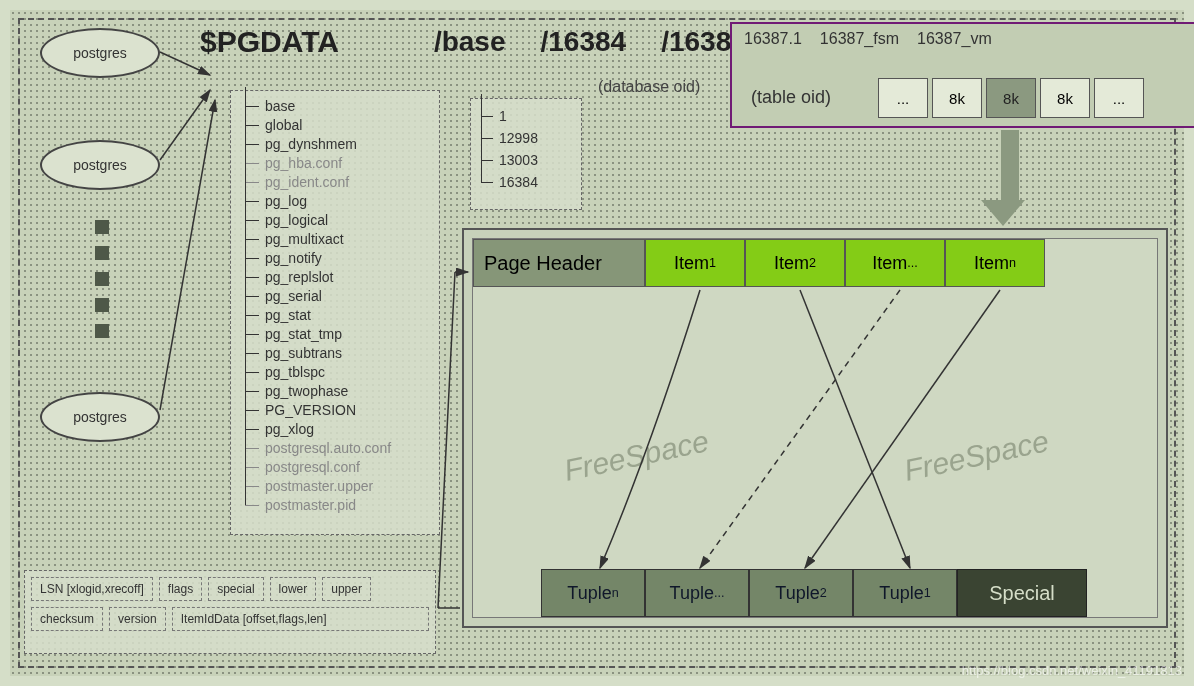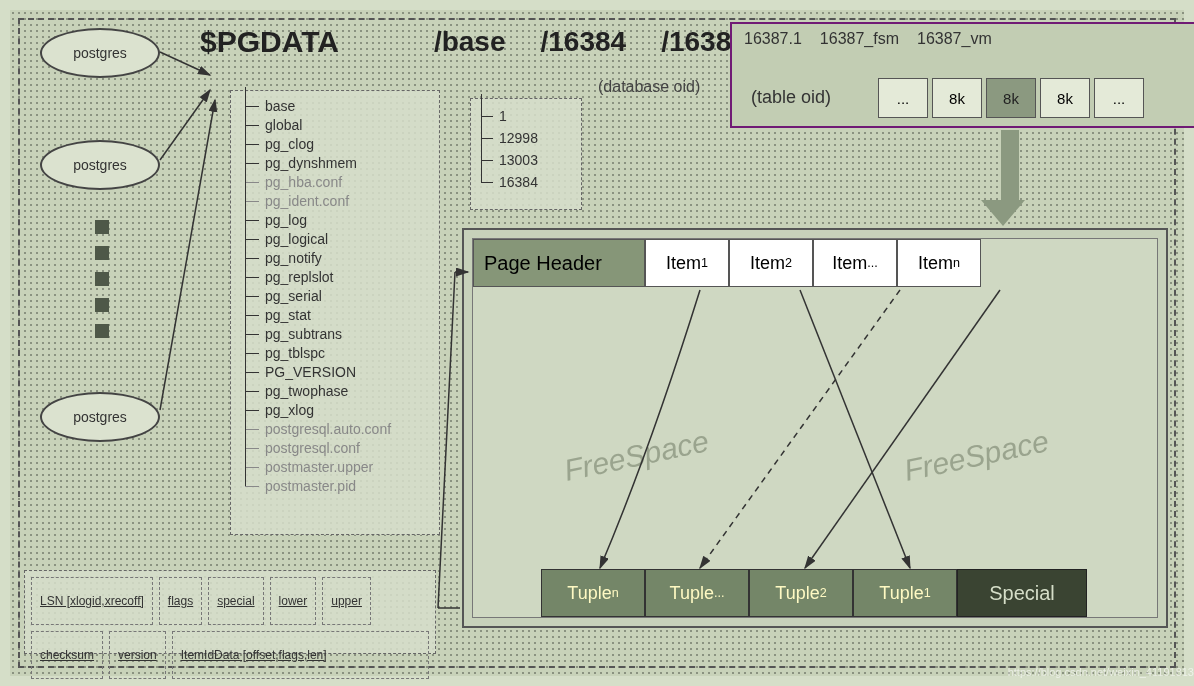--- a/index.html
+++ b/index.html
@@ -189,35 +189,35 @@
   }
   .page-header-cell {
     width: 172px;
     background: #869678;
     border: 1px solid #555;
     display: flex; align-items: center;
     padding-left: 10px;
     font-size: 20px;
   }
   .item-cell {
-    width: 84px;
-    background: #ffffff;
+    width: 100px;
+    background: #84cc16;
     border: 1px solid #555;
     display: flex; align-items: center; justify-content: center;
     font-size: 18px;
   }
   .tuples-row {
     position: absolute; bottom: 0; left: 68px;
     display: flex; height: 48px;
   }
   .tuple-cell {
     width: 104px;
     background: #748668;
     border: 1px solid #333;
-    color: #fef9c3;
+    color: #0f172a;
     display: flex; align-items: center; justify-content: center;
     font-size: 18px;
   }
   .special-cell {
     width: 130px;
     background: #3a4432;
     color: #d5dec8;
     border: 1px solid #222;
     display: flex; align-items: center; justify-content: center;
     font-size: 20px;
@@ -237,30 +237,29 @@
     position: absolute;
     left: 24px; top: 570px;
     width: 412px; height: 84px;
     border: 1px dashed #666;
     background: rgba(214,222,202,0.85);
     padding: 6px;
   }
   .hb-row { display: flex; gap: 6px; margin-bottom: 6px; }
   .hb-cell {
     border: 1px dashed #777;
-    padding: 16px 8px;
+    padding: 4px 8px;
     font-size: 12px;
     color: #333;
-    text-decoration: underline;
   }
 
   .watermark {
     position: absolute;
-    right: 0; bottom: 8px;
-    font-size: 11px;
+    right: 12px; bottom: 8px;
+    font-size: 13px;
     color: rgba(255,255,255,0.6);
   }
   svg.overlay {
     position: absolute;
     top: 0; left: 0;
     width: 1194px; height: 686px;
     pointer-events: none;
   }
 </style>
 </head>
@@ -290,34 +289,35 @@
   <span class="h-pg">$PGDATA</span>
   <span class="h-base">/base</span>
   <span class="h-oid1">/16384</span>
   <span class="h-oid2">/16387</span>
 </div>
 
 <div class="tree-box">
   <ul id="pgdata-list">
       <li>base</li>
       <li>global</li>
-      <li>pg_clog</li>
       <li>pg_dynshmem</li>
       <li class="gray">pg_hba.conf</li>
       <li class="gray">pg_ident.conf</li>
       <li>pg_log</li>
       <li>pg_logical</li>
+      <li>pg_multixact</li>
       <li>pg_notify</li>
       <li>pg_replslot</li>
       <li>pg_serial</li>
       <li>pg_stat</li>
+      <li>pg_stat_tmp</li>
       <li>pg_subtrans</li>
       <li>pg_tblspc</li>
+      <li>pg_twophase</li>
       <li>PG_VERSION</li>
-      <li>pg_twophase</li>
       <li>pg_xlog</li>
       <li class="gray">postgresql.auto.conf</li>
       <li class="gray">postgresql.conf</li>
       <li class="gray">postmaster.upper</li>
       <li class="gray">postmaster.pid</li>
     </ul>
 </div>
 
 <div class="oid-tree">
   <ul id="base-list">

